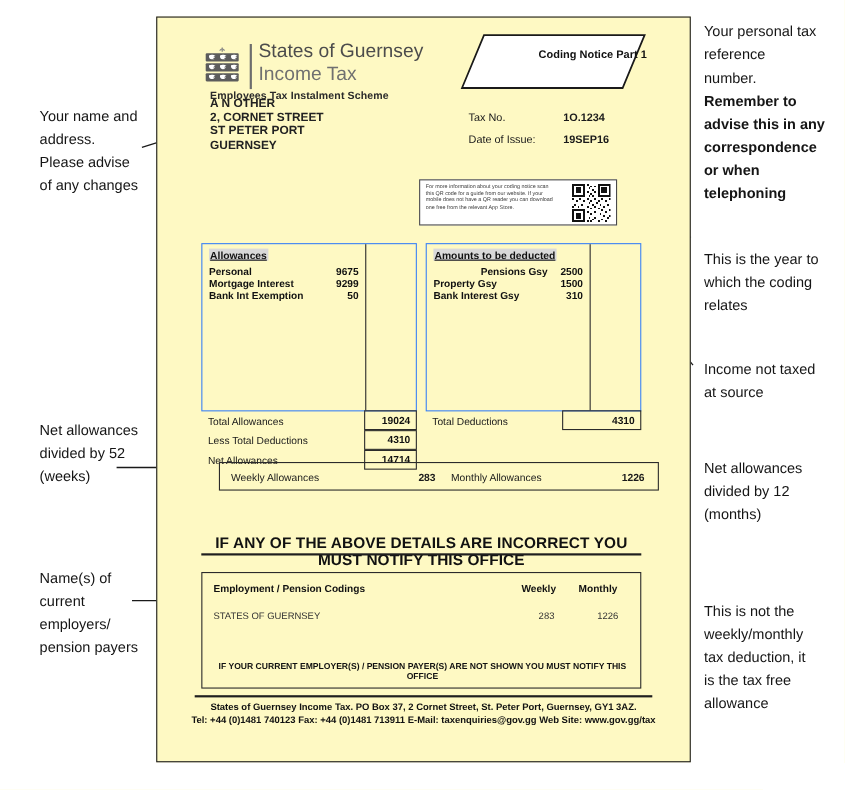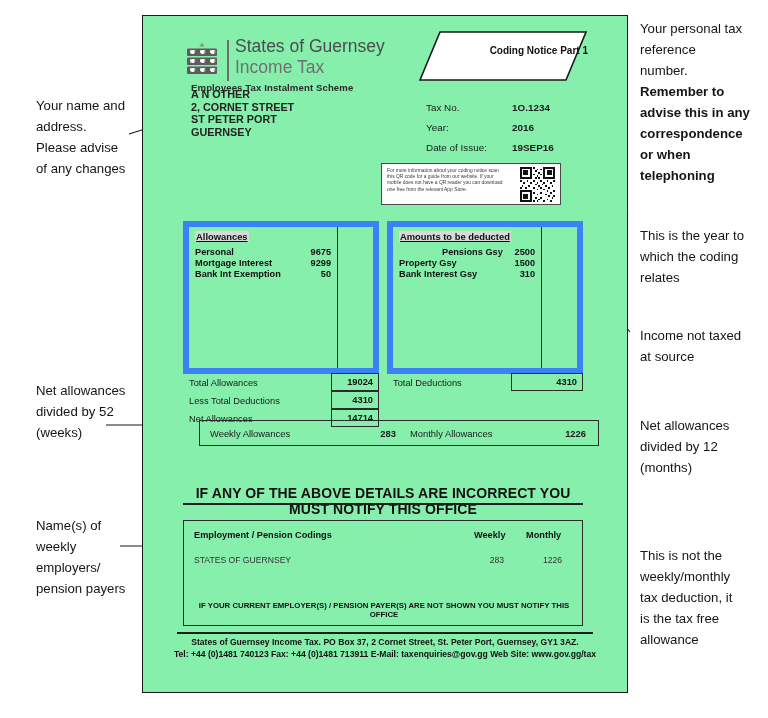--- a/index.html
+++ b/index.html
@@ -19,21 +19,21 @@
     color:#151515;
     white-space:pre-line;
   }
   .annot.bold{font-weight:bold;}
 
   
   #page{
     position:absolute;left:142px;top:15px;
     width:486px;height:678px;
     border:1.4px solid #1a1a1a;
-    background:#86efac;
+    background:#fef9c3;
     box-sizing:border-box;
   }
 
   
   .crest{position:absolute;left:41px;top:26px;width:36px;height:36px;}
   .org-rule{position:absolute;left:84px;top:24px;width:1.6px;height:41px;background:#6d6d6d;}
   .org-name{
     position:absolute;left:92px;top:20px;
     font-size:17.5px;line-height:21px;color:#4c4c4c;font-weight:400;
   }
@@ -65,21 +65,21 @@
     position:absolute;left:238px;top:147px;width:180px;height:42px;
     border:1px solid #4a4a4a;box-sizing:border-box;background:#fff;
   }
   .qrtext{
     position:absolute;left:5px;top:4px;width:118px;
     font-size:4.9px;line-height:6.2px;color:#3a3a3a;
   }
   .qrimg{position:absolute;right:5px;top:3px;width:35px;height:35px;}
 
   
-  .panel{position:absolute;border:6px solid #3b82f6;box-sizing:border-box;}
+  .panel{position:absolute;border:1px solid #3b82f6;box-sizing:border-box;}
   .panel-head{
     position:absolute;left:6px;top:4px;
     font-size:9.4px;font-weight:bold;text-decoration:underline;color:#111;
     background:#d9d9d9;padding:0 1px;
   }
   .panel-div{position:absolute;top:0;bottom:0;width:1px;background:#2b2b2b;}
   .line-item{position:absolute;left:6px;font-size:9.2px;font-weight:bold;color:#111;}
   .line-val{position:absolute;font-size:9.2px;font-weight:bold;color:#111;text-align:right;}
 
   
@@ -135,21 +135,21 @@
 <body>
 
 <div class="annot" style="left:36px;top:95px;">Your name and
 address.
 Please advise
 of any changes</div>
 <div class="annot" style="left:36px;top:380px;">Net allowances
 divided by 52
 (weeks)</div>
 <div class="annot" style="left:36px;top:515px;">Name(s) of
-weekly
+current
 employers/
 pension payers</div>
 
 <div class="annot" style="left:640px;top:18px;width:126px;">Your personal tax
 reference
 number.</div>
 <div class="annot bold" style="left:640px;top:81px;width:126px;">Remember to
 advise this in any
 correspondence
 or when
@@ -232,24 +232,20 @@
       <polygon points="22,2 168,2 148,50 2,50" fill="#fff" stroke="#1a1a1a" stroke-width="1.6"></polygon>
     </svg>
     <div class="notice-label">Coding Notice
 Part 1</div>
   </div>
 
   <div class="meta">
     <div class="meta-row">
       <span class="meta-k">Tax No.</span>
       <span class="meta-v">1O.1234</span>
-    </div>
-    <div class="meta-row">
-      <span class="meta-k">Year:</span>
-      <span class="meta-v">2016</span>
     </div>
     <div class="meta-row">
       <span class="meta-k">Date of Issue:</span>
       <span class="meta-v">19SEP16</span>
     </div>
   </div>
 
   <div class="qrbox">
     <div class="qrtext">For more information about your coding notice scan this QR code for a guide from our website. If your mobile does not have a QR reader you can download one free from the relevant App Store.</div>
     <svg class="qrimg" viewBox="0 0 21 21" shape-rendering="crispEdges">

